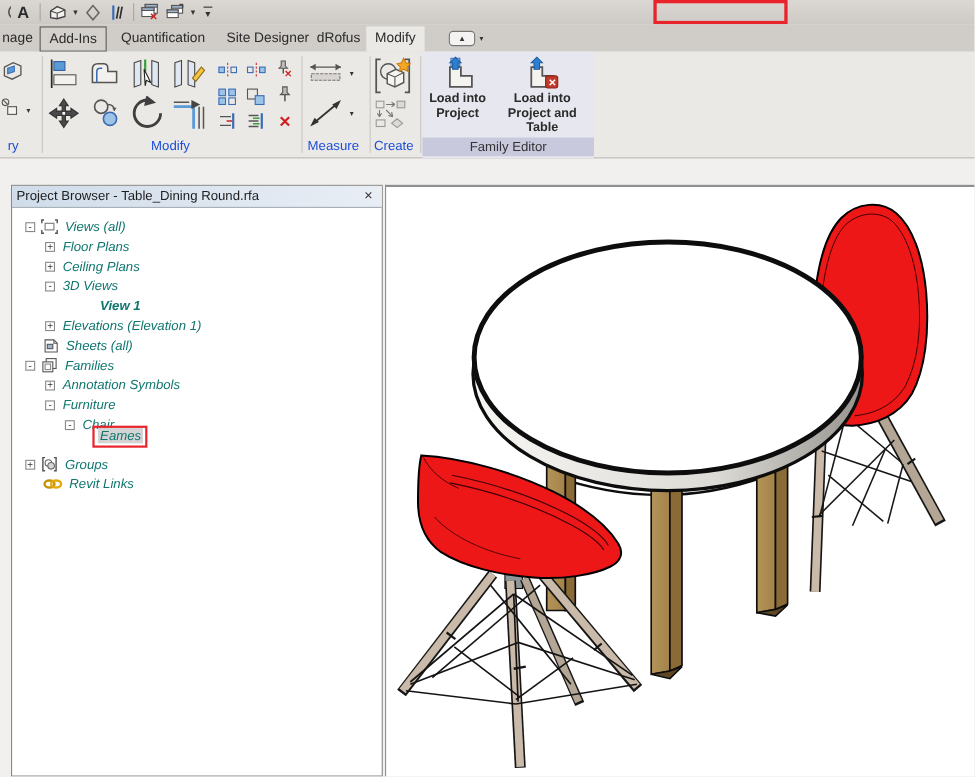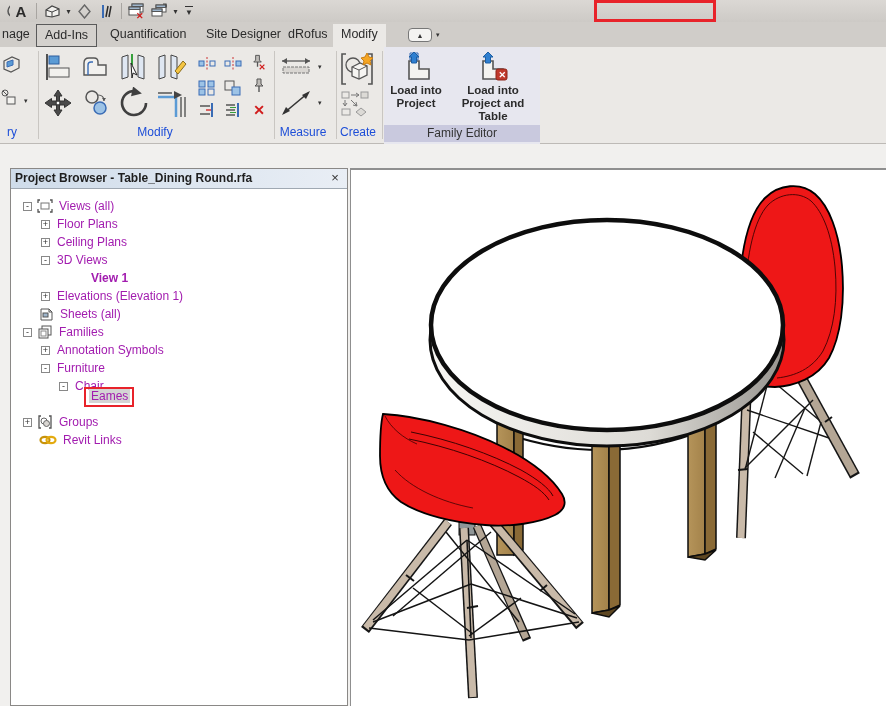--- a/index.html
+++ b/index.html
@@ -41,26 +41,26 @@
   .load-btn { position:absolute; top:4px; display:flex; flex-direction:column; align-items:center; cursor:default; }
   .load-btn .txt { font-size:11.5px; color:#2b2b2b; text-align:center; line-height:13px; margin-top:3px;font-weight:bold; }
 
   
   .options-strip { position:absolute; left:0; top:145px; width:886px; height:23px; background:#f1f0ee; }
 
   
   .browser { position:absolute; left:10px; top:168px; width:338px; height:538px; background:#fff; border:1px solid #8a8886; }
   .browser-title { position:absolute; left:0; top:0; width:336px; height:20px;
     background:linear-gradient(90deg,#cfdcea,#e9eef5); border-bottom:1px solid #9fa8b2;
-    font-size:12px; line-height:19px; padding-left:4px; color:#1e1e1e;font-weight:bold; }
+    font-size:12px; line-height:19px; padding-left:4px; color:#1e1e1e; }
   .browser-close { position:absolute; right:4px; top:1px; width:16px; height:16px; text-align:center; font-size:13px; color:#333; cursor:default; }
   .tree { position:absolute; left:0; top:22px; width:336px; height:514px; }
   .trow { position:absolute; height:18px; display:flex; align-items:center; white-space:nowrap; }
   .expander { width:9px; height:9px; border:1px solid #888; background:#fff; font-size:9px; line-height:7px; text-align:center; color:#333; margin-right:5px; flex:none; }
-  .tlabel { font-size:12px; color:#a21caf; padding:0 2px; }
+  .tlabel { font-size:12px; color:#0f766e; padding:0 2px;font-style:italic; }
   .bold .tlabel { font-weight:bold; }
   .selected .tlabel { background:#d4d4d4; }
   .ticon { margin-right:4px; flex:none; display:flex; }
   #ann-eames { left:73px; top:218px; width:50px; height:20px; border-width:2.5px; }
 
   
   .view3d { position:absolute; left:350px; top:168px; width:536px; height:538px; background:#fff;
     border-top:2px solid #8f8f8f; border-left:1px solid #8f8f8f; }
   svg { display:block; }
 </style>

